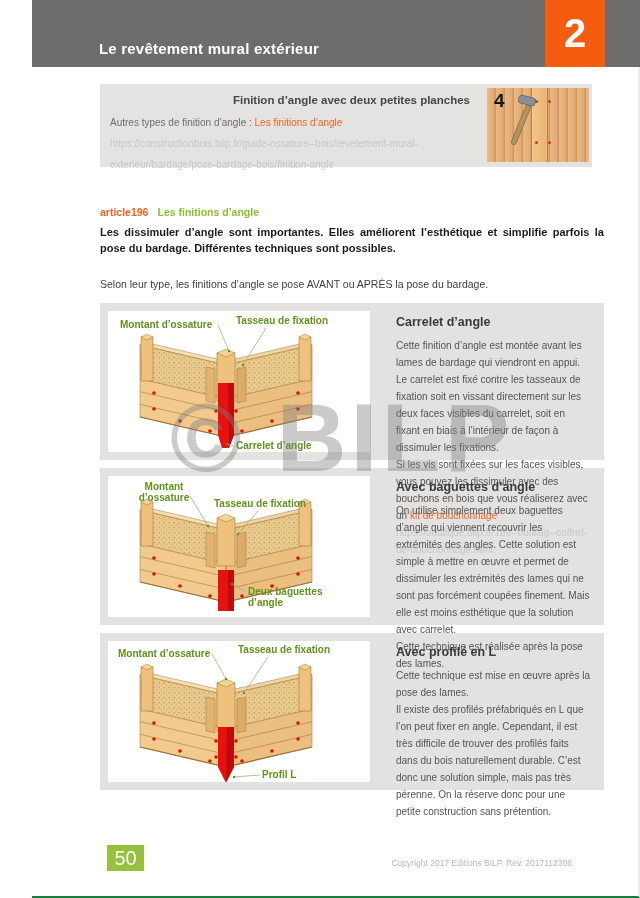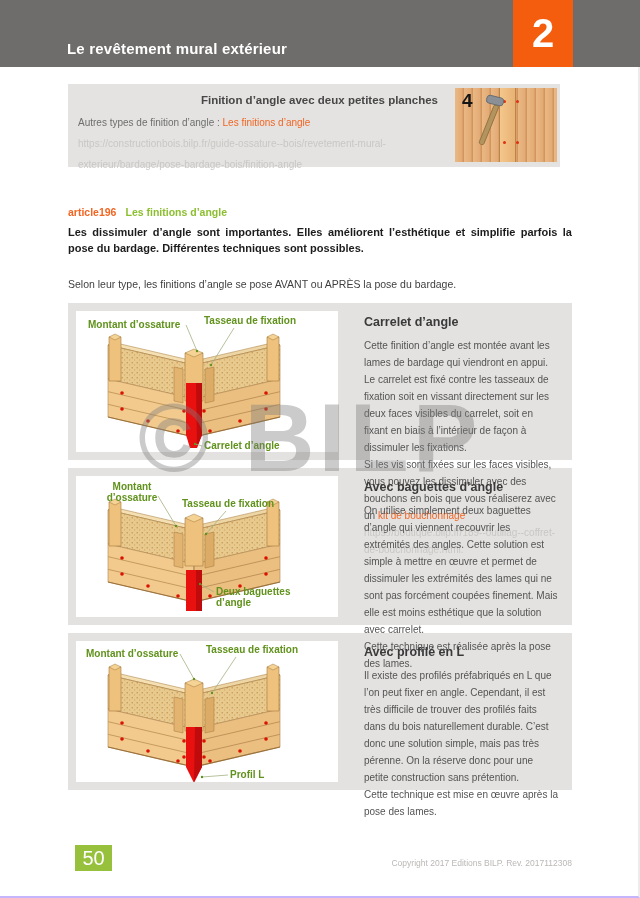--- a/index.html
+++ b/index.html
@@ -1,17 +1,17 @@
 <!DOCTYPE html>
 <html><head>
 <meta charset="utf-8">
 <style>
   html,body{margin:0;padding:0;}
   body{width:640px;height:898px;background:#fff;font-family:"Liberation Sans","DejaVu Sans",sans-serif;position:relative;overflow:hidden;}
-  .page{position:absolute;inset:0;background:#fff;border-right:2px solid #ececec;border-bottom:2px solid #c4b5fd;}
+  .page{position:absolute;inset:0;background:#fff;border-right:2px solid #ececec;border-bottom:2px solid #15803d;margin-left:32px;}
 
   
   .header{position:absolute;left:0;top:0;width:640px;height:67px;background:#6f6d6b;}
   .header h1{position:absolute;left:67px;bottom:10px;margin:0;font-size:15px;font-weight:bold;color:#fff;letter-spacing:.2px;}
   .chapter{position:absolute;left:513px;top:0;width:60px;height:67px;background:#f45c0e;display:flex;align-items:center;justify-content:center;color:#fff;font-size:40px;font-weight:bold;}
 
   
   .infobox{position:absolute;left:68px;top:84px;width:492px;height:83px;background:#e4e3e1;}
   .infobox .ib-title{position:absolute;right:122px;top:10px;font-size:11.5px;font-weight:bold;color:#474747;white-space:nowrap;}
   .infobox .ib-text{position:absolute;left:10px;top:28px;width:372px;font-size:10px;line-height:21px;color:#6e6e6e;}
@@ -257,22 +257,22 @@
             <text x="130" y="12" text-anchor="start" font-size="10" font-weight="bold" fill="#60921c" font-family="Liberation Sans, DejaVu Sans, sans-serif"><tspan x="130" dy="0">Tasseau de fixation</tspan></text>
             <line x1="160" y1="16" x2="136" y2="52" stroke="#a3b183" stroke-width="0.8"></line>
             <circle cx="136" cy="52" r="1.2" fill="#60921c"></circle>
             <text x="154" y="137" text-anchor="start" font-size="10" font-weight="bold" fill="#60921c" font-family="Liberation Sans, DejaVu Sans, sans-serif"><tspan x="154" dy="0">Profil L</tspan></text>
             <line x1="152" y1="134" x2="126" y2="136" stroke="#a3b183" stroke-width="0.8"></line>
             <circle cx="126" cy="136" r="1.2" fill="#60921c"></circle>
           </svg>
         </div>
     <div class="row-text">
       <h3>Avec profilé en L</h3>
-    <p><span>Il existe des profilés préfabriqués en L que l’on peut fixer en angle. Cependant, il est très difficile de trouver des profilés faits dans du bois naturellement durable. C’est donc une solution simple, mais pas très pérenne. On la réserve donc pour une petite construction sans prétention.</span></p>
-          <p><span>Cette technique est mise en œuvre après la pose des lames.</span></p>
+    <p><span>Cette technique est mise en œuvre après la pose des lames.</span></p>
+          <p><span>Il existe des profilés préfabriqués en L que l’on peut fixer en angle. Cependant, il est très difficile de trouver des profilés faits dans du bois naturellement durable. C’est donc une solution simple, mais pas très pérenne. On la réserve donc pour une petite construction sans prétention.</span></p>
         </div>
   </div>
 </div>
 
   <div class="pagenum">50</div>
   <div class="copyright">Copyright 2017 Editions BILP. Rev. 2017112308</div>
 
   <div class="watermark">© BILP</div>
 </div>
 

